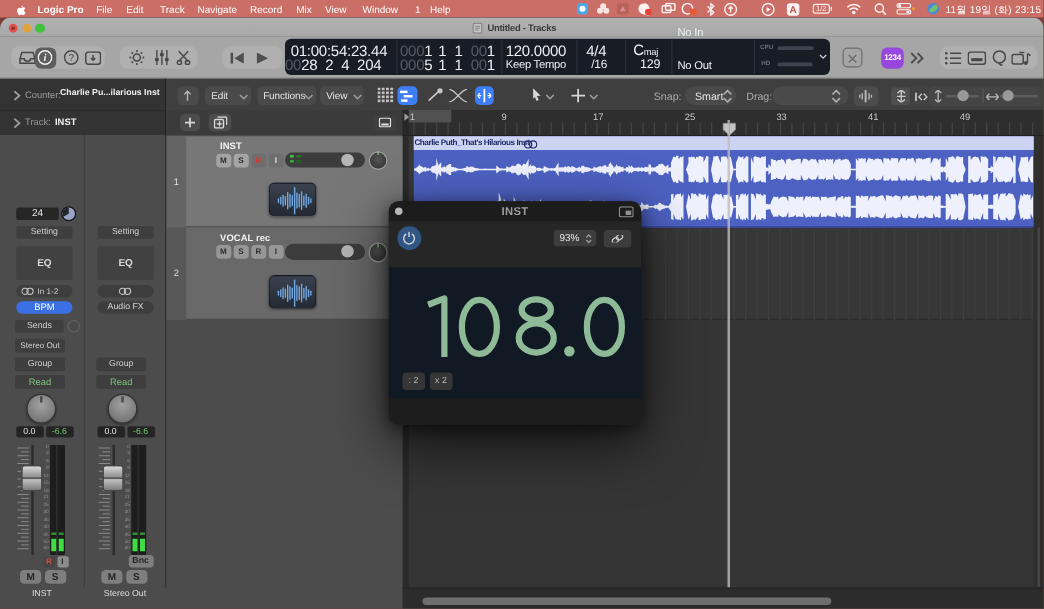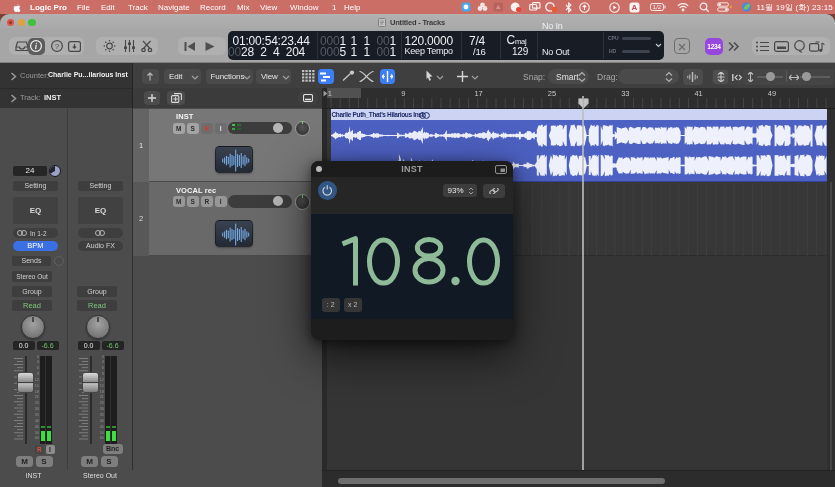--- a/index.html
+++ b/index.html
@@ -191,21 +191,21 @@
 <div style="position:absolute;left:320px;top:19.5px;font-size:12px;color:#edeff3;white-space:nowrap;letter-spacing:-0.2px;"><span style="color:#555b68">000</span>1</div>
 <div style="position:absolute;left:320px;top:31px;font-size:12px;color:#edeff3;white-space:nowrap;letter-spacing:-0.2px;"><span style="color:#555b68">000</span>5</div>
 <div style="position:absolute;left:350.5px;top:19.5px;font-size:12px;color:#edeff3;white-space:nowrap;letter-spacing:-0.2px;">1</div>
 <div style="position:absolute;left:350.5px;top:31px;font-size:12px;color:#edeff3;white-space:nowrap;letter-spacing:-0.2px;">1</div>
 <div style="position:absolute;left:363.5px;top:19.5px;font-size:12px;color:#edeff3;white-space:nowrap;letter-spacing:-0.2px;">1</div>
 <div style="position:absolute;left:363.5px;top:31px;font-size:12px;color:#edeff3;white-space:nowrap;letter-spacing:-0.2px;">1</div>
 <div style="position:absolute;left:376.5px;top:19.5px;font-size:12px;color:#edeff3;white-space:nowrap;letter-spacing:-0.2px;"><span style="color:#555b68">00</span>1</div>
 <div style="position:absolute;left:376.5px;top:31px;font-size:12px;color:#edeff3;white-space:nowrap;letter-spacing:-0.2px;"><span style="color:#555b68">00</span>1</div>
 <div style="position:absolute;left:404.5px;top:19.5px;font-size:12px;color:#edeff3;white-space:nowrap;letter-spacing:-0.2px;">120.0000</div>
 <div style="position:absolute;left:404.5px;top:32px;font-size:9px;color:#edeff3;white-space:nowrap;letter-spacing:-0.2px;">Keep Tempo</div>
-<div style="position:absolute;left:469px;top:19.5px;font-size:12px;color:#edeff3;white-space:nowrap;letter-spacing:-0.2px;">7/4</div>
+<div style="position:absolute;left:469px;top:19.5px;font-size:12px;color:#edeff3;white-space:nowrap;letter-spacing:-0.2px;">4/4</div>
 <div style="position:absolute;left:473px;top:32px;font-size:9.5px;color:#edeff3;white-space:nowrap;letter-spacing:-0.2px;">/16</div>
 <div style="position:absolute;left:506.5px;top:19px;font-size:12px;color:#edeff3;white-space:nowrap;letter-spacing:-0.2px;">C<span style="font-size:7.5px">maj</span></div>
 <div style="position:absolute;left:512px;top:32px;font-size:10px;color:#edeff3;white-space:nowrap;letter-spacing:-0.2px;">129</div>
 <div style="position:absolute;left:542px;top:7px;font-size:9px;color:#edeff3;white-space:nowrap;letter-spacing:-0.2px;">No In</div>
 <div style="position:absolute;left:542px;top:32.5px;font-size:9px;color:#edeff3;white-space:nowrap;letter-spacing:-0.2px;">No Out</div>
 <div style="position:absolute;left:316.5px;top:18px;width:1px;height:26.5px;background:#2b303b"></div>
 <div style="position:absolute;left:400.5px;top:18px;width:1px;height:26.5px;background:#2b303b"></div>
 <div style="position:absolute;left:460.5px;top:18px;width:1px;height:26.5px;background:#2b303b"></div>
 <div style="position:absolute;left:500px;top:18px;width:1px;height:26.5px;background:#2b303b"></div>
 <div style="position:absolute;left:536.5px;top:18px;width:1px;height:26.5px;background:#2b303b"></div>

